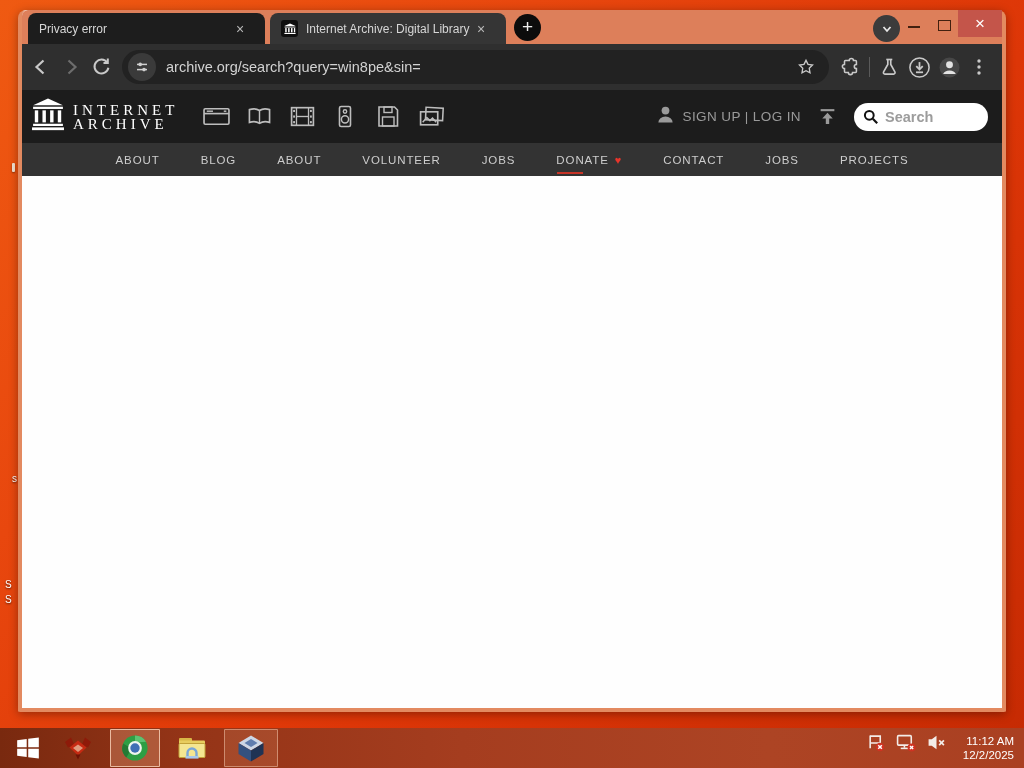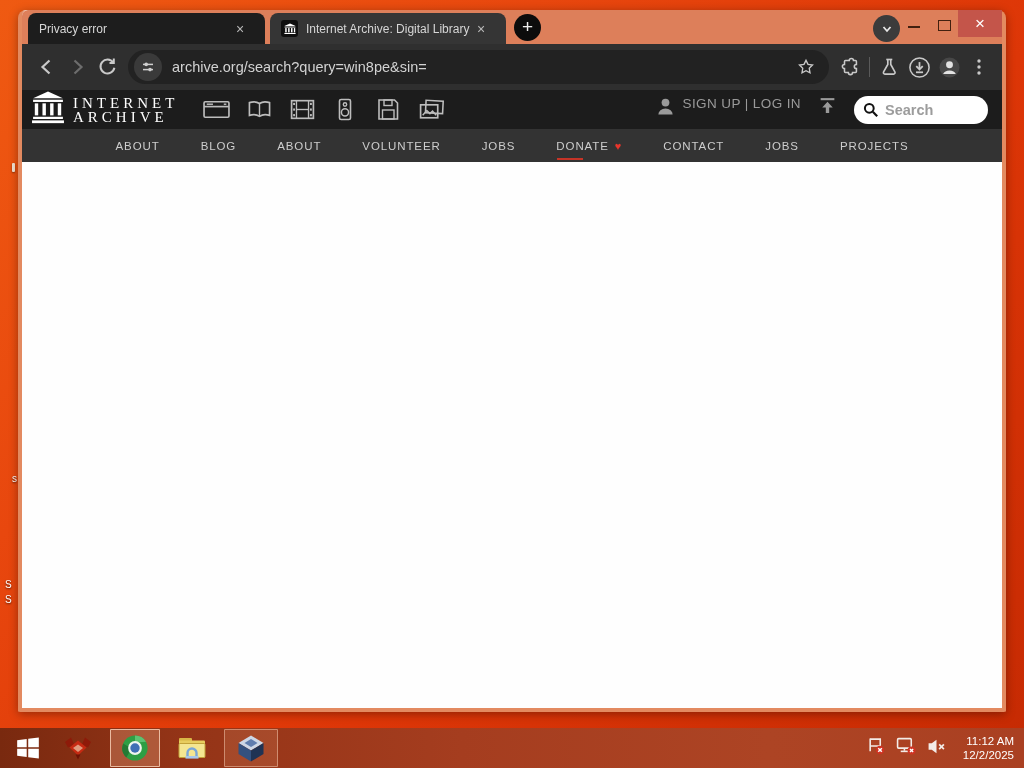--- a/index.html
+++ b/index.html
@@ -46,36 +46,36 @@
     background:#3b3b3b; display:flex; align-items:center; justify-content:center;
   }
   .win-min { position:absolute; left:886px; top:16px; width:12px; height:2.4px; background:#42200f; }
   .win-max { position:absolute; left:916px; top:10px; width:13px; height:11px; border:1.8px solid #42200f; background:transparent; }
   .win-close {
     position:absolute; right:0; top:0; width:44px; height:27px; background:#c4554a;
     color:#fff; font-size:17px; display:flex; align-items:center; justify-content:center;
   }
 
   
-  .toolbar { height:46px; background:#2f2f2f; display:flex; align-items:center; padding:0 8px 0 10px; flex:none; }
+  .toolbar { height:46px; background:#2f2f2f; display:flex; align-items:center; padding:0 8px 0 4px; flex:none; }
   .tb-icon { width:30px; height:30px; flex:none; display:flex; align-items:center; justify-content:center; border-radius:50%; }
   .omnibox {
     flex:1; height:34px; margin:0 6px; background:#222; border-radius:17px;
     display:flex; align-items:center; padding:0 10px 0 6px; min-width:0;
   }
   .tune-wrap { width:28px; height:28px; border-radius:50%; background:#3a3a3a; display:flex; align-items:center; justify-content:center; flex:none; }
   .url-text { margin-left:10px; color:#d2d2d2; font-size:14.5px; white-space:nowrap; overflow:hidden; flex:1; }
   .sep { width:1px; height:20px; background:#5a5a5a; margin:0 4px; flex:none; }
 
   
-  .ia-header { height:39px; background:#1c1c1c; display:flex; align-items:center; padding:0 14px 0 10px; flex:none; }
+  .ia-header { height:53px; background:#1c1c1c; display:flex; align-items:center; padding:0 14px 0 10px; flex:none; }
   .ia-wordmark { margin-left:9px; color:#fff; font-family:"Liberation Serif", serif; font-size:15px; line-height:14px; letter-spacing:4px; white-space:nowrap; }
   .media-icons { display:flex; gap:15px; margin-left:24px; }
   .media-icon { width:28px; height:26px; display:flex; align-items:center; justify-content:center; }
-  .ia-right { margin-left:auto; display:flex; align-items:flex-start; }
+  .ia-right { margin-left:auto; display:flex; align-items:center; }
   .signup-text { color:#9a9a9a; font-size:13.5px; margin-left:7px; letter-spacing:.4px; white-space:nowrap; }
   .upload-wrap { margin:0 17px; display:flex; align-items:center; }
   .ia-search { width:134px; height:28px; background:#fff; border-radius:14px; display:flex; align-items:center; padding:0 9px; }
   .ia-search input { border:none; outline:none; width:92px; font-size:14.5px; color:#333; margin-left:6px; font-family:"Liberation Sans", sans-serif; background:transparent;font-weight:bold; }
   .ia-search input::placeholder { color:#9c9c9c; }
 
   
   .ia-nav { height:33px; background:#333; display:flex; align-items:center; justify-content:center; gap:41px; flex:none; }
   .nav-item { position:relative; height:100%; display:flex; align-items:center; color:#cdcdcd; font-size:11.5px; letter-spacing:.9px; cursor:default; }
   .nav-heart { color:#e8352b; font-size:11px; margin-left:6px; }
@@ -88,21 +88,21 @@
   .taskbar {
     position:absolute; left:0; bottom:0; width:1024px; height:40px;
     background:linear-gradient(90deg,#79290f 0%,#943417 18%,#a53d1f 45%,#ad4424 75%,#aa4022 100%);
     display:flex; align-items:center;
   }
   .tb-btn { height:38px; display:flex; align-items:center; justify-content:center; flex:none; }
   .tb-start { width:48px; margin-left:4px; }
   .tb-app { width:52px; }
   .tb-tile { border:1px solid rgba(255,222,198,.75); background:rgba(255,190,150,.28); border-radius:1px; margin:0 6px; }
   .tb-tile-dim { border:1px solid rgba(255,222,198,.45); background:rgba(255,190,150,.14); }
-  .tray { margin-left:auto; display:flex; align-items:center; gap:11px; padding-right:10px; }
+  .tray { margin-left:auto; display:flex; gap:11px; padding-right:10px; }
   .clock { text-align:right; color:#fff; font-size:11.5px; line-height:14px; margin-left:6px; }
 </style>
 </head>
 <body>
 
 <div class="desktop">
 
   <div class="desktop-dash"></div>
   <span class="desktop-frag" style="left:12px; top:474px;">s</span>
   <span class="desktop-frag" style="left:5px; top:580px;">S</span>

